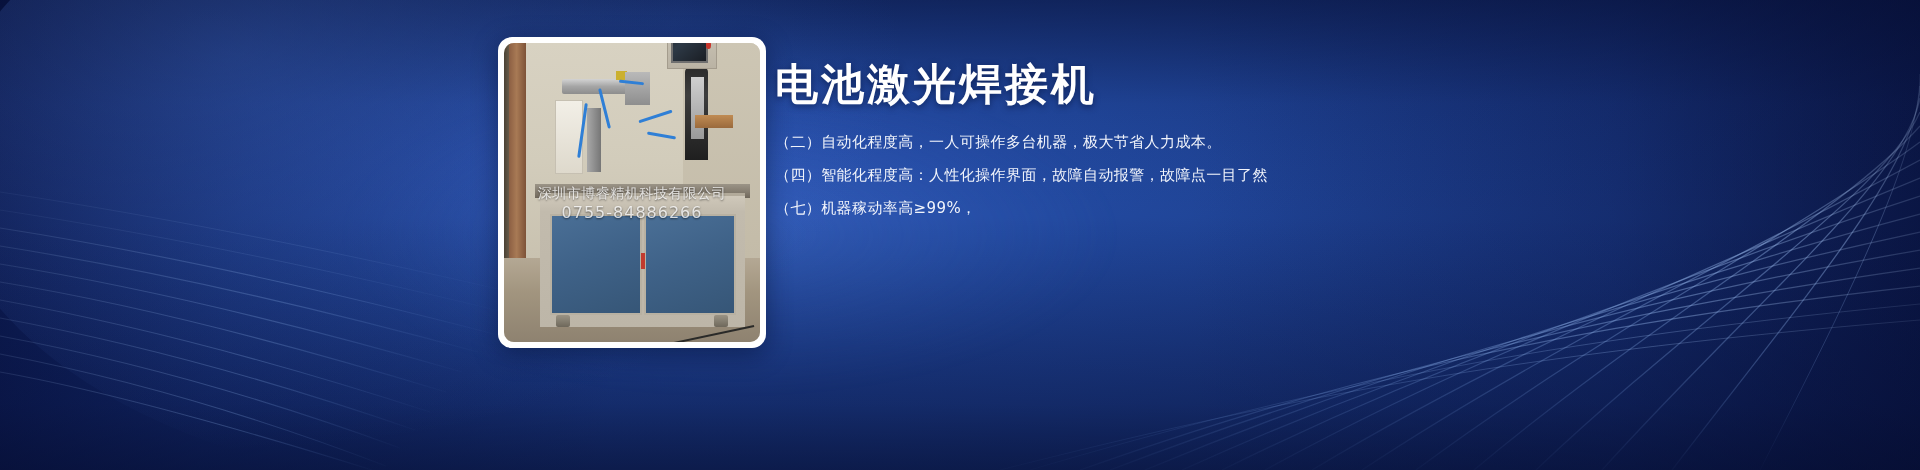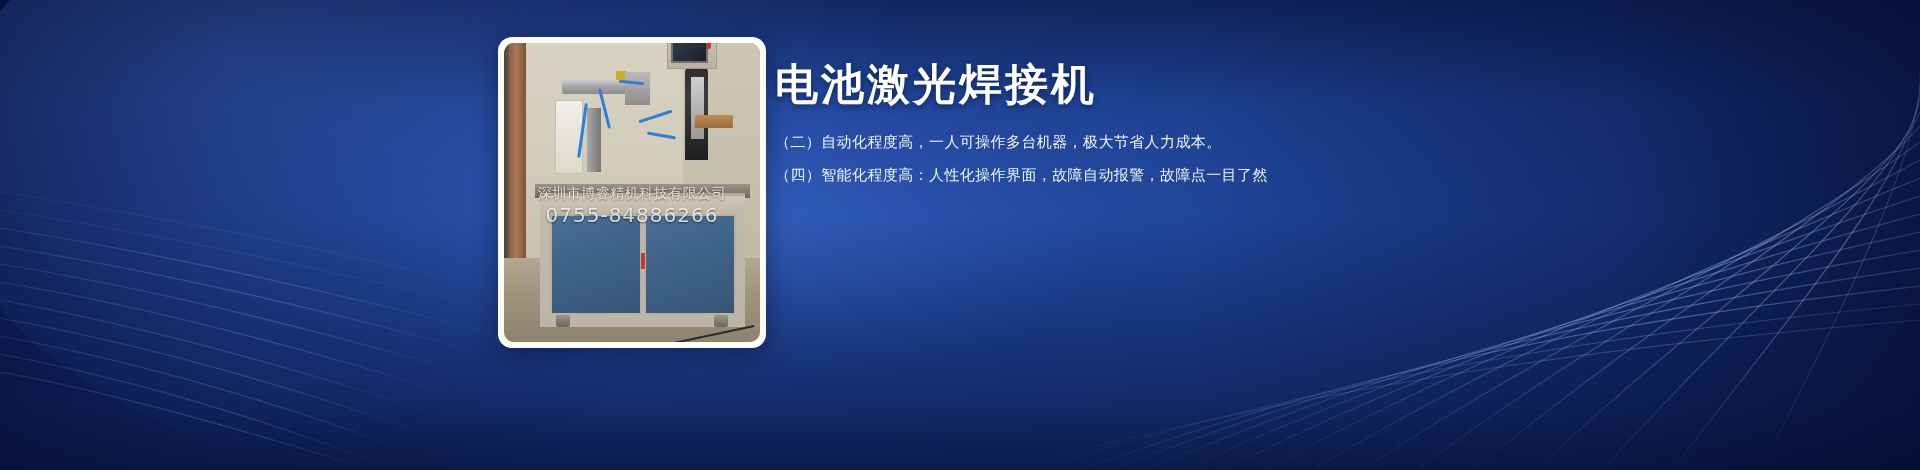--- a/index.html
+++ b/index.html
@@ -196,21 +196,21 @@
     top: 47%;
     text-align: center;
     color: rgba(255,255,255,0.80);
     text-shadow: 0 1px 2px rgba(0,0,0,0.55);
     font-size: 14px;
     line-height: 1.32;
     letter-spacing: 0.5px;
     font-family: "DejaVu Sans", sans-serif;
     pointer-events: none;
   }
-  .watermark .wm-phone { font-size: 20px; letter-spacing: 1px; }
+  .watermark .wm-phone { font-size: 16px; letter-spacing: 1px; }
 
   
   .content {
     position: absolute;
     left: 775px;
     top: 60px;
     width: 1050px;
   }
   .title {
     margin: 0;
@@ -353,16 +353,17 @@
         <div class="wm-phone">0755-84886266</div>
       </div>
     </div>
   </div>
 
   <div class="content">
     <h1 class="title">电池激光焊接机</h1>
     <ul class="feature-list">
       <li>（二）自动化程度高，一人可操作多台机器，极大节省人力成本。</li>
       <li>（四）智能化程度高：人性化操作界面，故障自动报警，故障点一目了然</li>
+      <li>（七）机器稼动率高≥99%，</li>
     </ul>
   </div>
 
 </div>
 
 </body></html>

